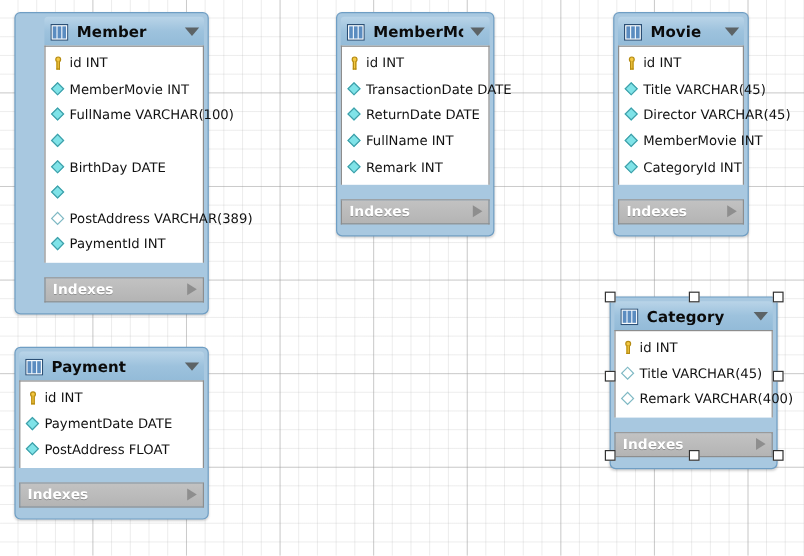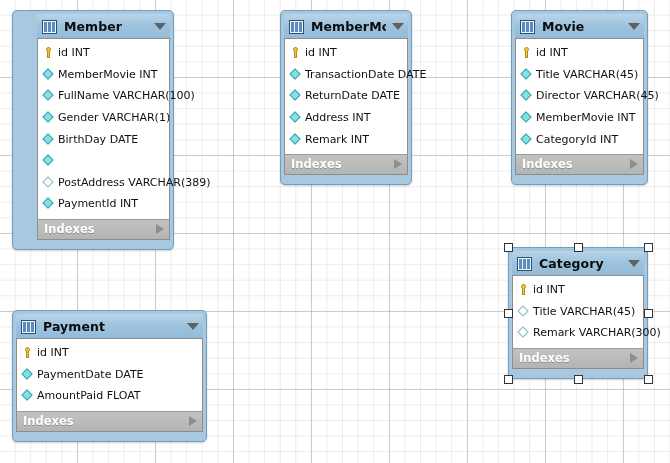--- a/index.html
+++ b/index.html
@@ -153,20 +153,21 @@
   .tbl-footer {
     height: 19px;
     display: flex;
     align-items: center;
     padding: 0 5px 0 6px;
     background: linear-gradient(to bottom, #c2c2c2 0%, #b4b4b4 100%);
     border-left: 1px solid #8d8d8d;
     border-right: 1px solid #8d8d8d;
     border-top: 1px solid #9a9a9a;
     border-bottom: 1px solid #8d8d8d;
+    margin-top: 12px;
   }
 
   .footer-label {
     font-size: 11.5px;
     font-weight: bold;
     color: #ffffff;
     text-shadow: 0 1px 0 rgba(0,0,0,0.22);
     flex: 1 1 auto;
   }
 
@@ -213,21 +214,20 @@
         <div class="col-row">
           <span class="col-icon ico-diamond filled"></span>
           <span class="col-text">MemberMovie INT</span>
         </div>
         <div class="col-row">
           <span class="col-icon ico-diamond filled"></span>
           <span class="col-text">FullName VARCHAR(100)</span>
         </div>
         <div class="col-row">
           <span class="col-icon ico-diamond filled"></span>
-          <span class="col-text">Gender VARCHAR(1)</span>
         </div>
         <div class="col-row">
           <span class="col-icon ico-diamond filled"></span>
           <span class="col-text">BirthDay DATE</span>
         </div>
         <div class="col-row">
           <span class="col-icon ico-diamond filled"></span>
         </div>
         <div class="col-row">
           <span class="col-icon ico-diamond hollow"></span>
@@ -263,33 +263,33 @@
         <div class="col-row">
           <span class="col-icon ico-diamond filled"></span>
           <span class="col-text">TransactionDate DATE</span>
         </div>
         <div class="col-row">
           <span class="col-icon ico-diamond filled"></span>
           <span class="col-text">ReturnDate DATE</span>
         </div>
         <div class="col-row">
           <span class="col-icon ico-diamond filled"></span>
-          <span class="col-text">Address INT</span>
+          <span class="col-text">FullName INT</span>
         </div>
         <div class="col-row">
           <span class="col-icon ico-diamond filled"></span>
           <span class="col-text">Remark INT</span>
         </div>
       </div>
       <div class="tbl-footer">
         <span class="footer-label">Indexes</span>
         <span class="footer-arrow"></span>
       </div>
     </div>
-    <div class="table-box" style="left: 511px; top: 10px; width: 137px;">
+    <div class="table-box" style="left: 511px; top: 10px; width: 113px;">
       <div class="tbl-header">
         <span class="tbl-icon"><svg width="15" height="14" viewBox="0 0 15 14">
             <rect x="0.5" y="0.5" width="14" height="13" fill="#ffffff" stroke="#2b4f75"></rect>
             <rect x="1.5" y="1.5" width="12" height="11" fill="#e9f2fa"></rect>
             <rect x="2" y="2" width="3" height="10" fill="#5b8cc0"></rect>
             <rect x="6" y="2" width="3" height="10" fill="#5b8cc0"></rect>
             <rect x="10" y="2" width="3" height="10" fill="#5b8cc0"></rect>
           </svg></span>
         <span class="tbl-title">Movie</span>
         <span class="tbl-caret"></span>
@@ -314,21 +314,21 @@
         <div class="col-row">
           <span class="col-icon ico-diamond filled"></span>
           <span class="col-text">CategoryId INT</span>
         </div>
       </div>
       <div class="tbl-footer">
         <span class="footer-label">Indexes</span>
         <span class="footer-arrow"></span>
       </div>
     </div>
-    <div class="table-box" style="left: 12px; top: 310px; width: 195px;">
+    <div class="table-box" style="left: 12px; top: 289px; width: 162px;">
       <div class="tbl-header">
         <span class="tbl-icon"><svg width="15" height="14" viewBox="0 0 15 14">
             <rect x="0.5" y="0.5" width="14" height="13" fill="#ffffff" stroke="#2b4f75"></rect>
             <rect x="1.5" y="1.5" width="12" height="11" fill="#e9f2fa"></rect>
             <rect x="2" y="2" width="3" height="10" fill="#5b8cc0"></rect>
             <rect x="6" y="2" width="3" height="10" fill="#5b8cc0"></rect>
             <rect x="10" y="2" width="3" height="10" fill="#5b8cc0"></rect>
           </svg></span>
         <span class="tbl-title">Payment</span>
         <span class="tbl-caret"></span>
@@ -337,21 +337,21 @@
         <div class="col-row">
           <span class="col-icon ico-key"></span>
           <span class="col-text">id INT</span>
         </div>
         <div class="col-row">
           <span class="col-icon ico-diamond filled"></span>
           <span class="col-text">PaymentDate DATE</span>
         </div>
         <div class="col-row">
           <span class="col-icon ico-diamond filled"></span>
-          <span class="col-text">AmountPaid FLOAT</span>
+          <span class="col-text">PostAddress FLOAT</span>
         </div>
       </div>
       <div class="tbl-footer">
         <span class="footer-label">Indexes</span>
         <span class="footer-arrow"></span>
       </div>
     </div>
     <div class="table-box" style="left: 508px; top: 247px; width: 140px;">
       <div class="tbl-header">
         <span class="tbl-icon"><svg width="15" height="14" viewBox="0 0 15 14">
@@ -368,21 +368,21 @@
         <div class="col-row">
           <span class="col-icon ico-key"></span>
           <span class="col-text">id INT</span>
         </div>
         <div class="col-row">
           <span class="col-icon ico-diamond hollow"></span>
           <span class="col-text">Title VARCHAR(45)</span>
         </div>
         <div class="col-row">
           <span class="col-icon ico-diamond hollow"></span>
-          <span class="col-text">Remark VARCHAR(300)</span>
+          <span class="col-text">Remark VARCHAR(400)</span>
         </div>
       </div>
       <div class="tbl-footer">
         <span class="footer-label">Indexes</span>
         <span class="footer-arrow"></span>
       </div>
     </div>
     <div class="sel-wrap" style="left: 508px; top: 247px; width: 140px; height: 132px;">
       <span class="handle" style="left: -4.5px; top: -4.5px;"></span>
       <span class="handle" style="left: 65.5px; top: -4.5px;"></span>

